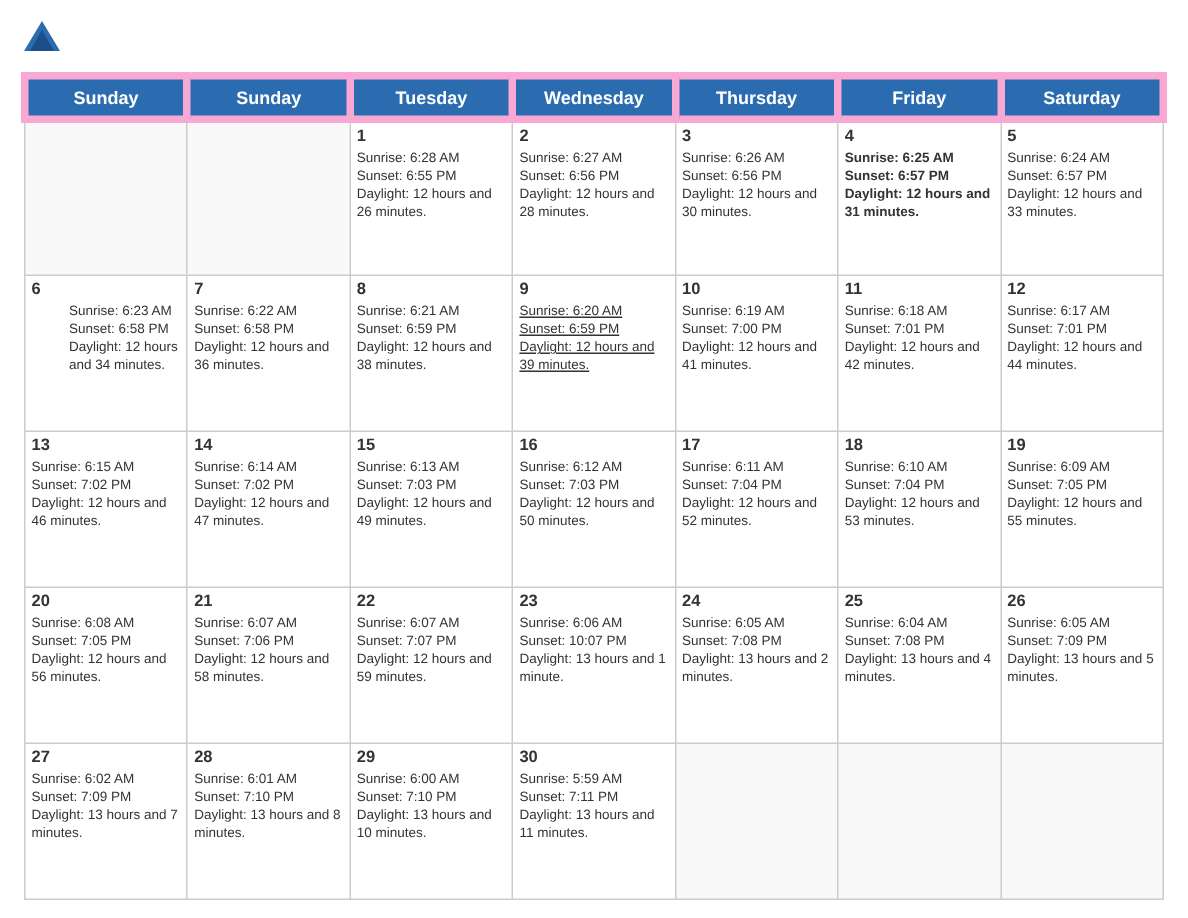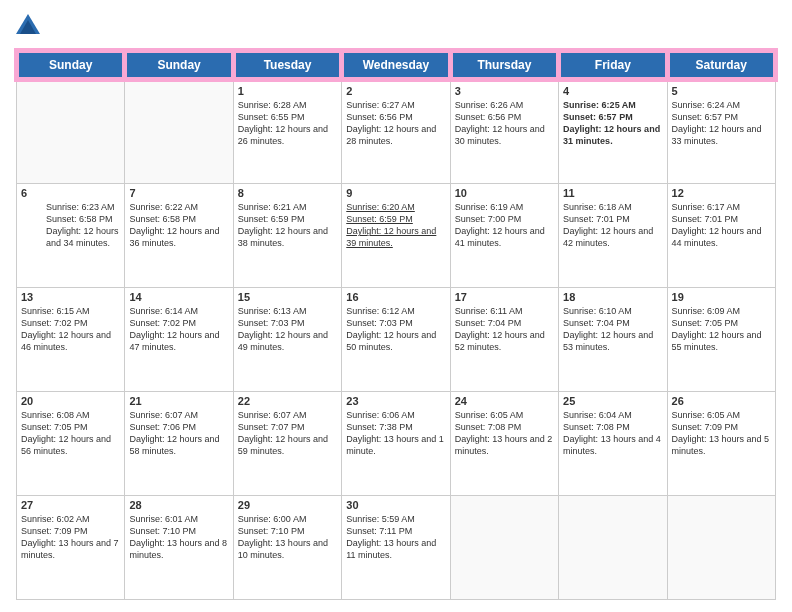--- a/index.html
+++ b/index.html
@@ -265,21 +265,21 @@
           </td>
           <td>
             <span class="day-num">22</span>
             <div class="cell-text" style="white-space: pre-line;">Sunrise: 6:07 AM
 Sunset: 7:07 PM
 Daylight: 12 hours and 59 minutes.</div>
           </td>
           <td>
             <span class="day-num">23</span>
             <div class="cell-text" style="white-space: pre-line;">Sunrise: 6:06 AM
-Sunset: 7:38 PM
+Sunset: 10:07 PM
 Daylight: 13 hours and 1 minute.</div>
           </td>
           <td>
             <span class="day-num">24</span>
             <div class="cell-text" style="white-space: pre-line;">Sunrise: 6:05 AM
 Sunset: 7:08 PM
 Daylight: 13 hours and 2 minutes.</div>
           </td>
           <td>
             <span class="day-num">25</span>

